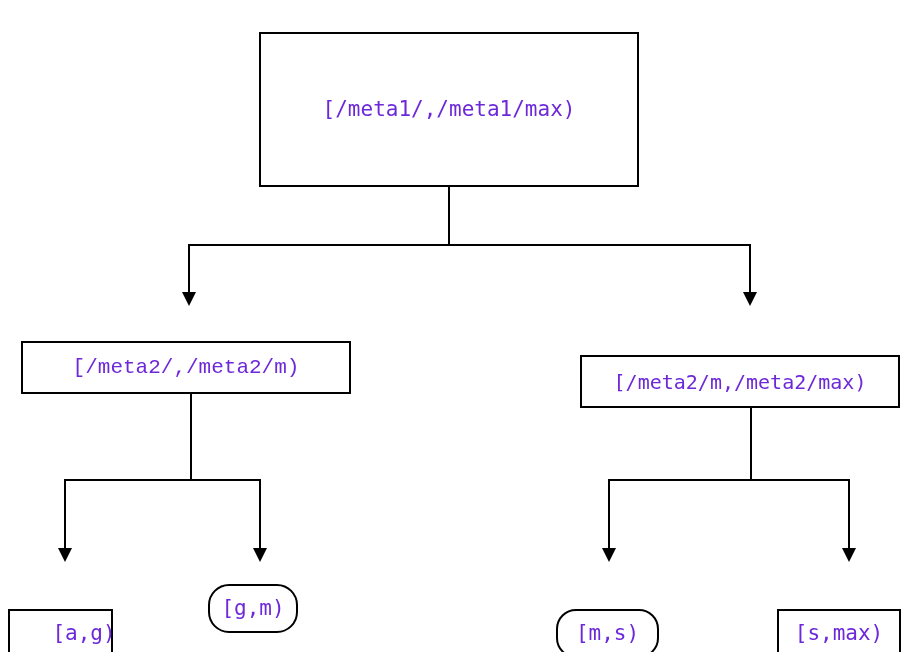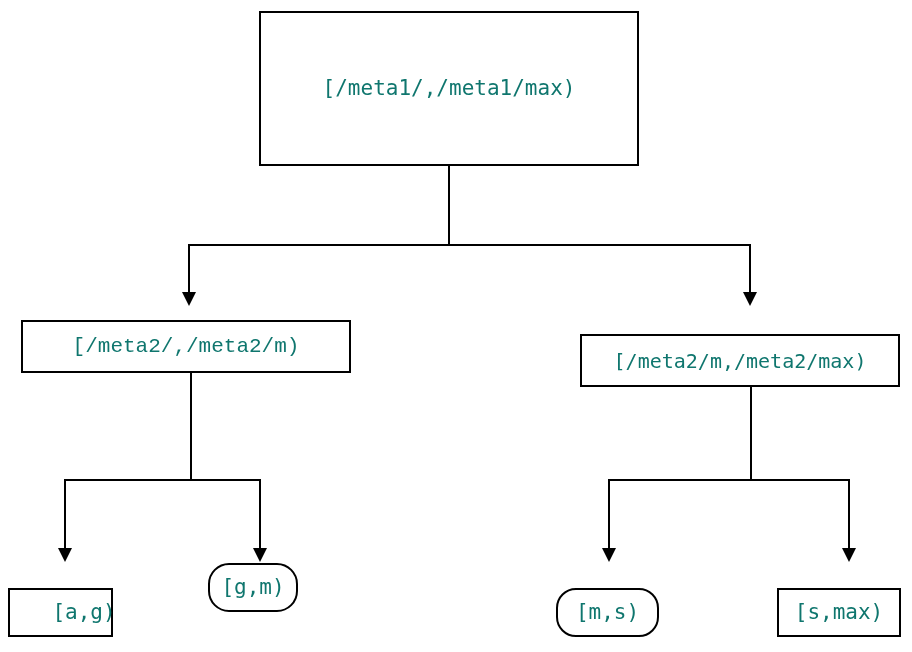--- a/index.html
+++ b/index.html
@@ -17,23 +17,24 @@
     font-family: "DejaVu Sans Mono", "Liberation Mono", monospace;
   }
   .node {
     position: absolute;
     box-sizing: border-box;
     border: 2px solid #000000;
     background: #ffffff;
     display: flex;
     align-items: center;
     justify-content: center;
-    color: #0f766e;
+    color: #6d28d9;
     white-space: pre;
     line-height: 1;
+    margin-top: 21px;
   }
   .node-root {
     left: 259px;
     top: 11px;
     width: 380px;
     height: 155px;
     font-size: 21px;
   }
   .node-mid-left {
     left: 21px;

